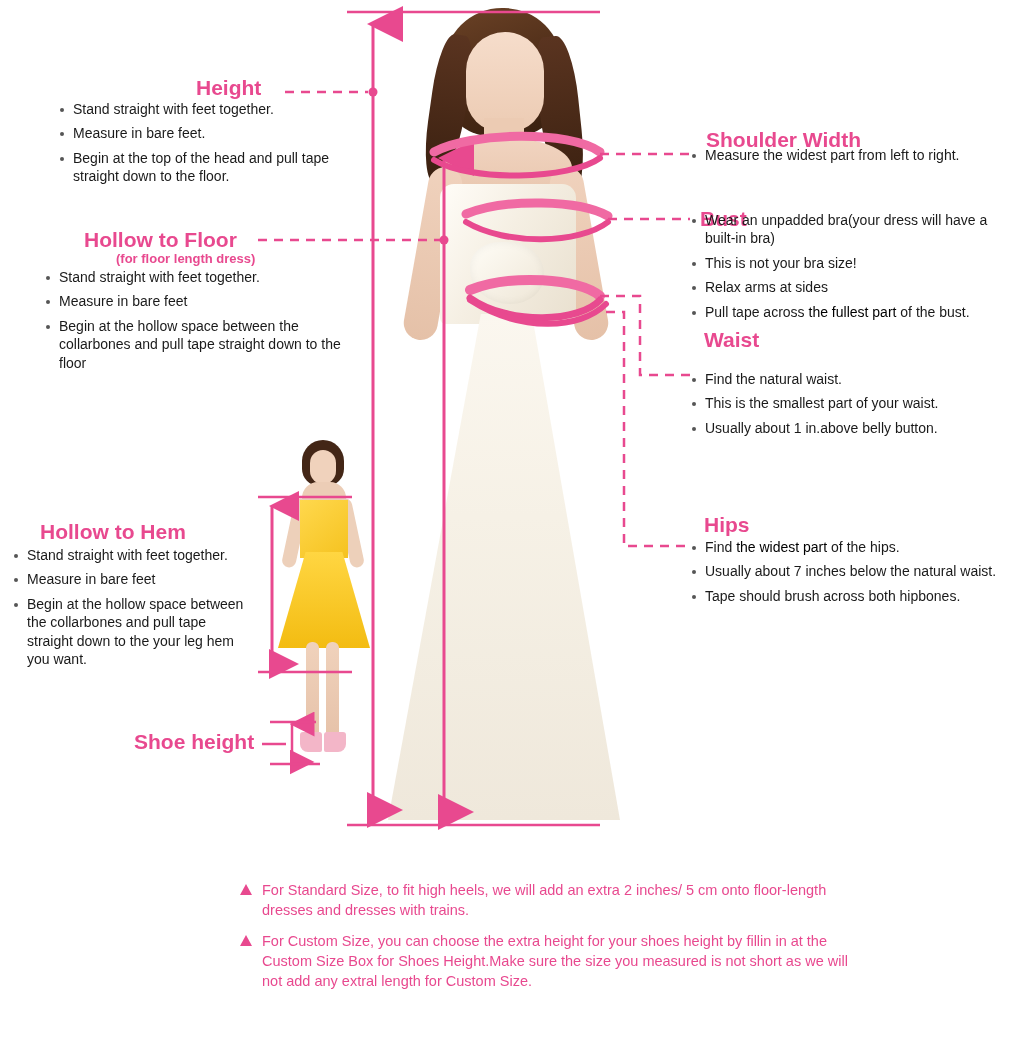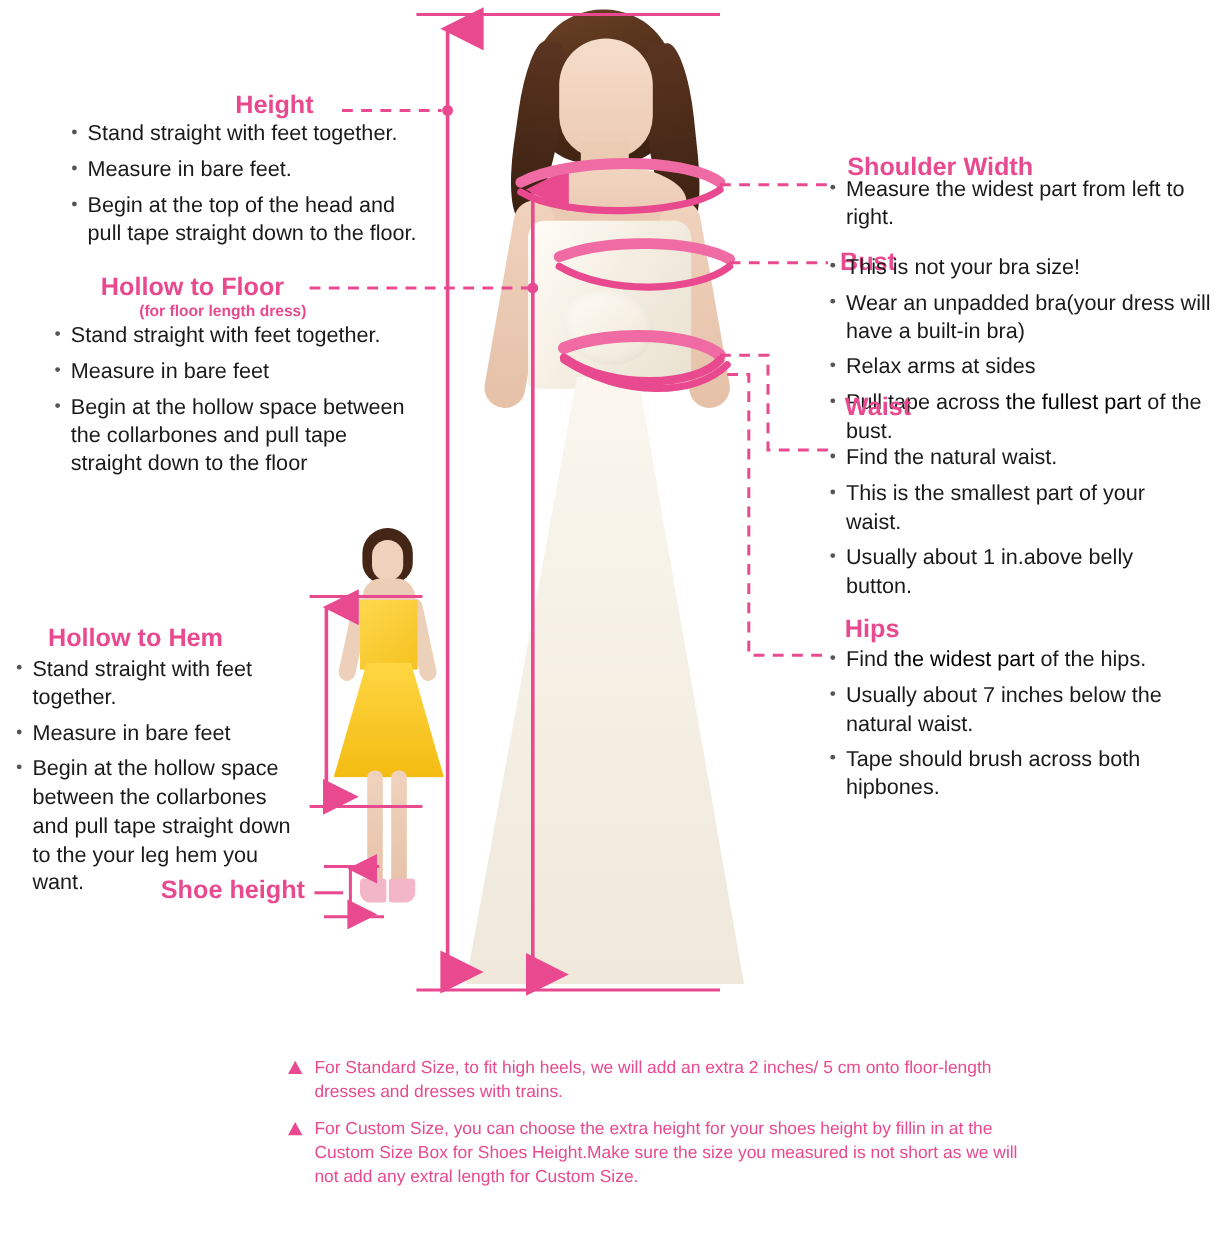--- a/index.html
+++ b/index.html
@@ -29,21 +29,21 @@
   }
   .subheading {
     position: absolute;
     color: #e8498f;
     font-weight: bold;
     font-size: 13px;
     white-space: nowrap;
   }
   .bullets {
     position: absolute;
-    font-size: 18px;
+    font-size: 14px;
     line-height: 1.32;
     color: #1a1a1a;
   }
   .bullets ul {
     margin: 0;
     padding: 0;
     list-style: none;
   }
   .bullets li {
     position: relative;
@@ -413,22 +413,22 @@
   <div class="heading" style="left:706px; top:128px;">Shoulder Width</div>
   <div class="bullets" style="left:690px; top:146px; width:320px;">
     <ul>
       <li>Measure the widest part from left to right.</li>
     </ul>
   </div>
 
   <div class="heading" style="left:700px; top:207px;">Bust</div>
   <div class="bullets" style="left:690px; top:211px; width:325px;">
     <ul>
+      <li>Wear an unpadded bra(your dress will have a built-in bra)</li>
       <li>This is not your bra size!</li>
-      <li>Wear an unpadded bra(your dress will have a built-in bra)</li>
       <li>Relax arms at sides</li>
       <li>
         <span>Pull tape across </span><span class="pink-em">the fullest part</span><span> of the bust.</span>
       </li>
     </ul>
   </div>
 
   <div class="heading" style="left:704px; top:328px;">Waist</div>
   <div class="bullets" style="left:690px; top:370px; width:310px;">
     <ul>

